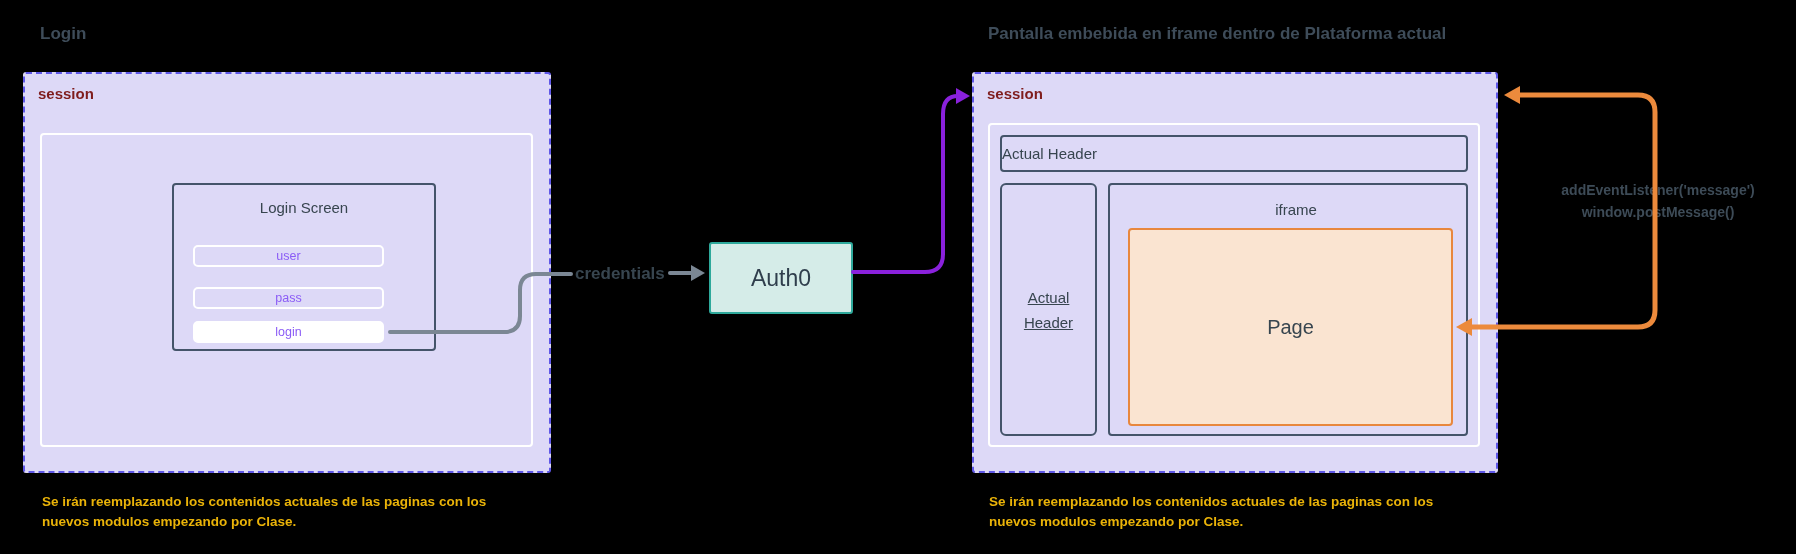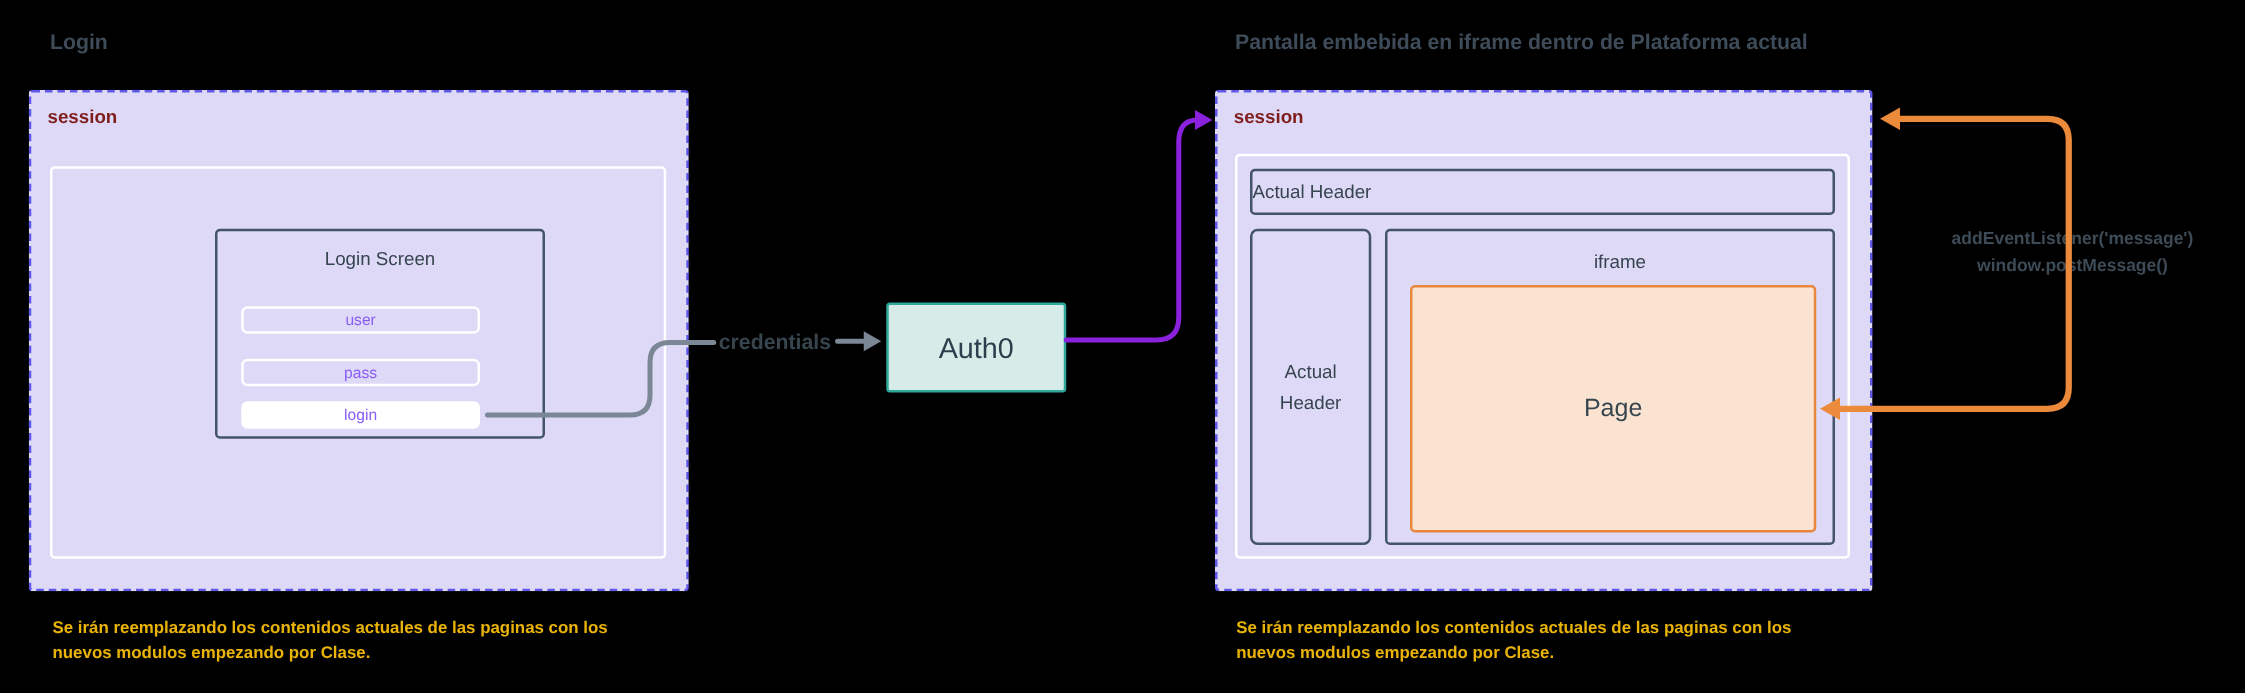--- a/index.html
+++ b/index.html
@@ -70,21 +70,21 @@
     <div class="session-label">session</div>
   </div>
 
   <div class="abs white-frame" style="left:988px;top:123px;width:492px;height:324px;"></div>
 
   <div class="abs slate-frame" style="left:1000px;top:135px;width:468px;height:37px;display:flex;align-items:center;justify-content:flex-start;">
     <span class="node-label">Actual Header</span>
   </div>
 
   <div class="abs slate-frame" style="left:1000px;top:183px;width:97px;height:253px;border-radius:6px;display:flex;align-items:center;justify-content:center;">
-    <div class="node-label" style="line-height:25px;">
+    <div class="node-label" style="line-height:25px;text-decoration:underline;">
       <div>Actual</div>
       <div>Header</div>
     </div>
   </div>
 
   <div class="abs slate-frame" style="left:1108px;top:183px;width:360px;height:253px;">
     <div class="abs node-label" style="left:16px;right:0;top:16px;">iframe</div>
   </div>
 
   <div class="abs" style="left:1128px;top:228px;width:325px;height:198px;background:#fae4d1;border:2px solid #e8873d;border-radius:4px;box-sizing:border-box;display:flex;align-items:center;justify-content:center;">

